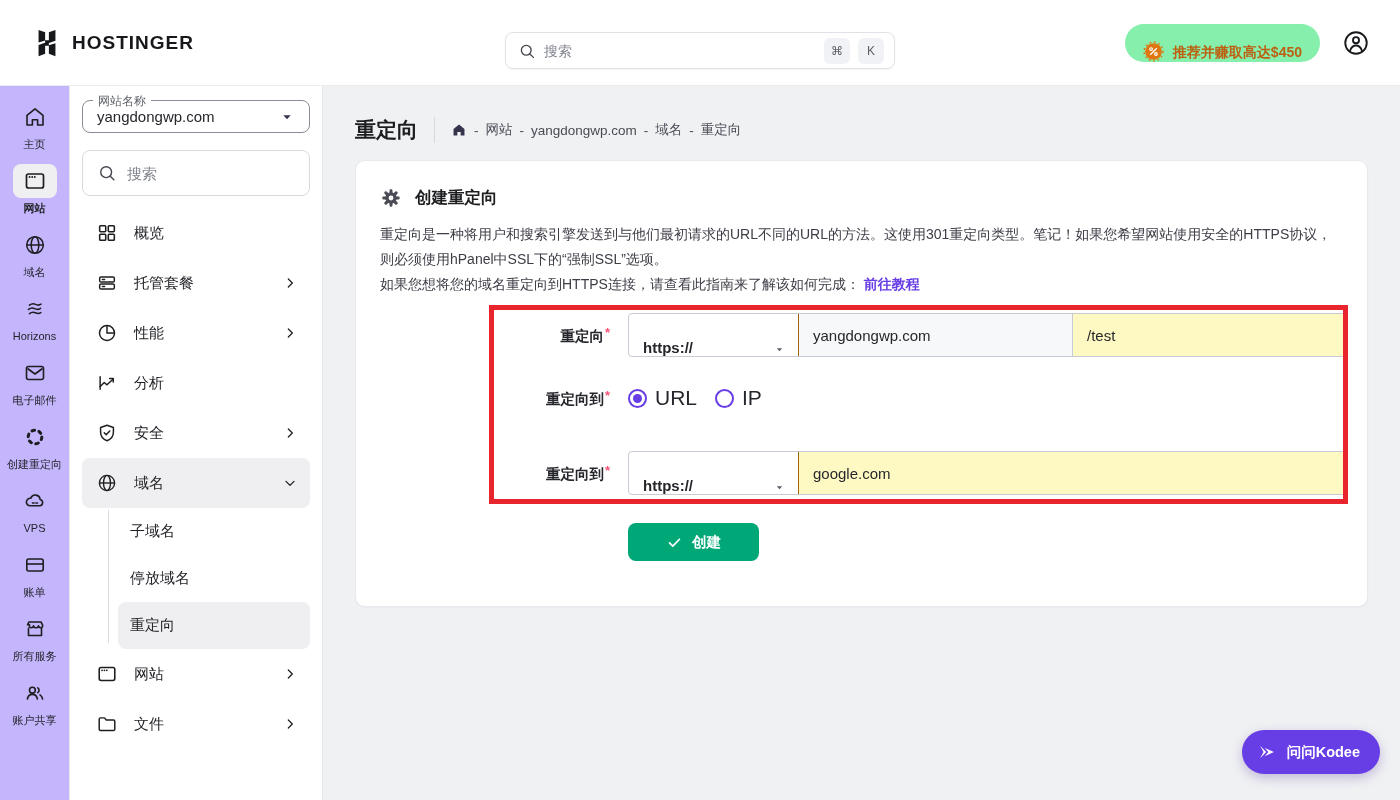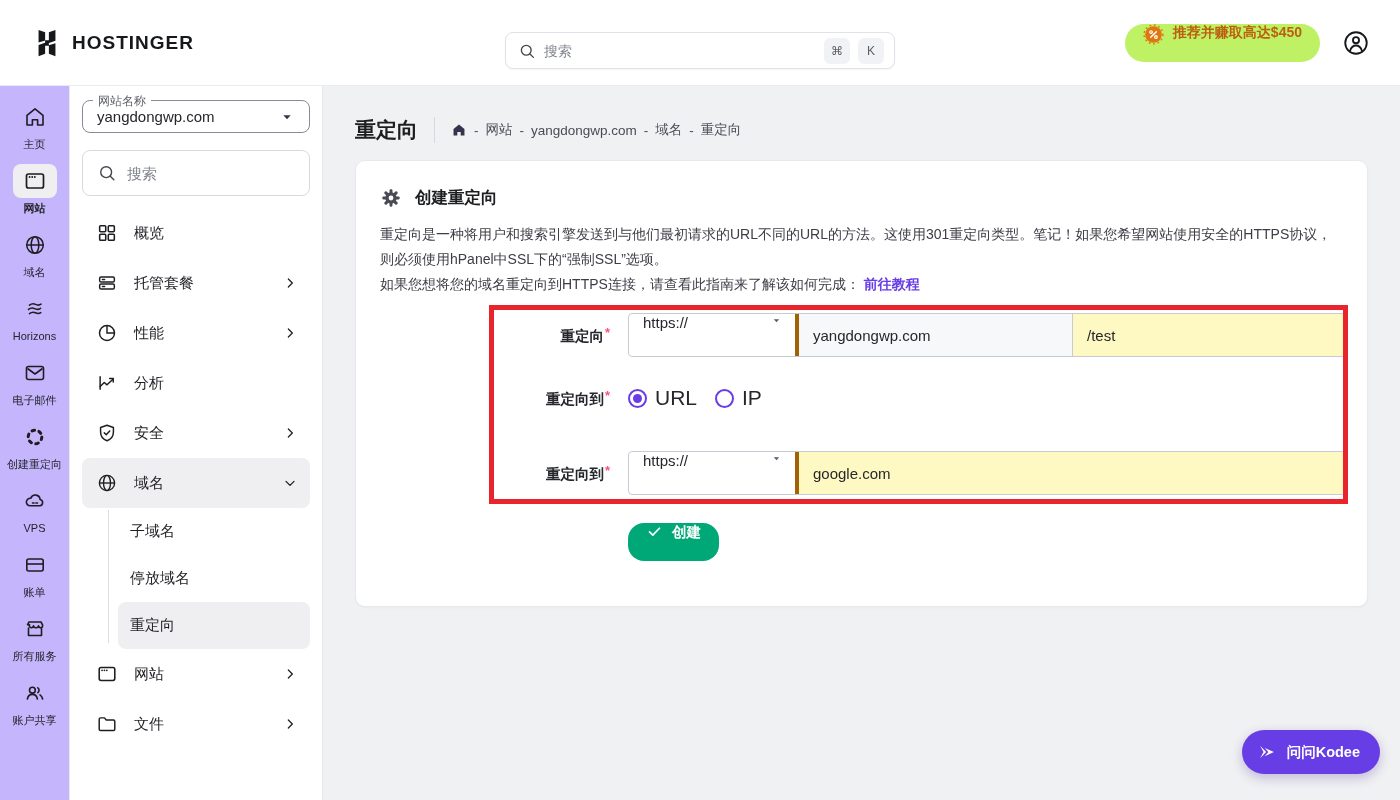--- a/index.html
+++ b/index.html
@@ -10,21 +10,21 @@
 
   
   .header { grid-column:1/4; display:flex; align-items:center; padding:0 30px 0 32px; border-bottom:1px solid #eaebee; background:#fff; position:relative; z-index:10; }
   .brand { display:flex; align-items:center; gap:10px; }
   .brand-name { font-size:19px; font-weight:800; letter-spacing:1px; color:#17181b; }
   .hsearch { position:absolute; left:505px; top:32px; width:390px; height:37px; border:1px solid #e0e2e7; border-radius:8px; display:flex; align-items:center; padding:0 10px 0 12px; gap:8px; background:#fff; box-shadow:0 1px 2px rgba(20,20,40,.04); }
   .hsearch input { flex:1; border:none; outline:none; font-size:14px; color:#1d1e20; background:transparent; }
   .hsearch input::placeholder { color:#83868f; }
   .keycap { width:26px; height:26px; border-radius:6px; background:#f1f2f5; color:#5a5d66; font-size:12px; display:flex; align-items:center; justify-content:center; }
   .header-right { margin-left:auto; display:flex; align-items:center; gap:22px; }
-  .referral { display:flex; align-items:flex-start; gap:9px; height:38px; padding:0 18px; border-radius:20px; background:#bef264; border:none; cursor:pointer; font-size:14px; font-weight:600; color:#bc5f10; font-family:inherit; }
+  .referral { display:flex; align-items:flex-end; gap:9px; height:38px; padding:0 18px; border-radius:20px; background:#86efac; border:none; cursor:pointer; font-size:14px; font-weight:600; color:#bc5f10; font-family:inherit; }
   .avatar-btn { background:none; border:none; cursor:pointer; display:flex; }
 
   
   .rail { border-right:1px solid #e7e8ec; background:#c4b5fd; padding-top:14px; display:flex; flex-direction:column; align-items:center; gap:13px; overflow:hidden; }
   .rail-item { display:flex; flex-direction:column; align-items:center; gap:3px; cursor:pointer; width:70px; }
   .rail-icon { width:44px; height:34px; display:flex; align-items:center; justify-content:center; border-radius:8px; }
   .rail-item.active .rail-icon { background:#efeff1; }
   .rail-label { font-size:11px; color:#24252a; font-weight:500; text-align:center; line-height:14px; padding:0 2px; }
   .rail-item.active .rail-label { font-weight:700; }
 
@@ -64,31 +64,31 @@
   .form-zone { position:relative; margin-top:16px; }
   .red-annotation { position:absolute; left:109px; top:-8px; width:859px; height:199px; border:5px solid #e8242c; z-index:6; pointer-events:none; }
   .form-row { display:grid; grid-template-columns:230px 718px; column-gap:18px; align-items:center; }
   .row-1,.row-3 { height:44px; }
   .row-2 { height:26px; margin-top:28px; }
   .row-3 { margin-top:40px; }
   .f-label { text-align:right; font-size:14.5px; font-weight:700; color:#26272c; }
   .req { color:#fc5178; font-size:13px; vertical-align:4px; margin-left:1px; }
 
   .field-group { display:flex; height:44px; border:1px solid #c7ccd4; border-radius:4px; overflow:hidden; background:#fff; }
-  .fg-select { width:170px; display:flex; align-items:flex-start; padding:0 12px 0 14px; border-right:4px solid #a16207; cursor:pointer; font-size:15px; color:#26272c; }
+  .fg-select { width:170px; display:flex; align-items:flex-end; padding:0 12px 0 14px; border-right:1px solid #a16207; cursor:pointer; font-size:15px; color:#26272c;font-weight:bold; }
   .fg-select .caret { margin-left:auto; }
   .fg-domain { width:274px; background:#f7f8fa; border-right:1px solid #c7ccd4; display:flex; align-items:center; padding:0 14px; font-size:15px; color:#26272c; }
   .fg-input { flex:1; border:none; outline:none; padding:0 14px; font-size:15px; color:#26272c; background:#fef9c3; }
 
   .radio-group { display:flex; align-items:center; gap:18px; }
   .radio-opt { display:flex; align-items:center; gap:8px; cursor:pointer; font-size:21px; color:#26272c; }
   .radio-circle { width:19px; height:19px; border-radius:50%; border:2px solid #673de6; display:flex; align-items:center; justify-content:center; }
   .radio-circle.checked::after { content:""; width:9px; height:9px; border-radius:50%; background:#673de6; }
 
-  .create-btn { margin-top:28px; margin-left:248px; height:38px; padding:0 18px; border:none; border-radius:16px; background:#00a878; color:#fff; font-size:14.5px; font-weight:700; font-family:inherit; display:flex; align-items:flex-start; gap:9px; cursor:pointer; }
+  .create-btn { margin-top:28px; margin-left:248px; height:38px; padding:0 38px; border:none; border-radius:8px; background:#00a878; color:#fff; font-size:14.5px; font-weight:700; font-family:inherit; display:flex; align-items:center; gap:9px; cursor:pointer; }
 
   .kodee { position:fixed; right:20px; bottom:26px; height:44px; padding:0 20px 0 14px; border:none; border-radius:22px; background:#673de6; color:#fff; font-size:14.5px; font-weight:700; font-family:inherit; display:flex; align-items:center; gap:9px; cursor:pointer; box-shadow:0 4px 12px rgba(50,20,140,.25); }
 
   svg { display:block; }
 </style>
 </head>
 <body>
 
 <div class="app">
 

